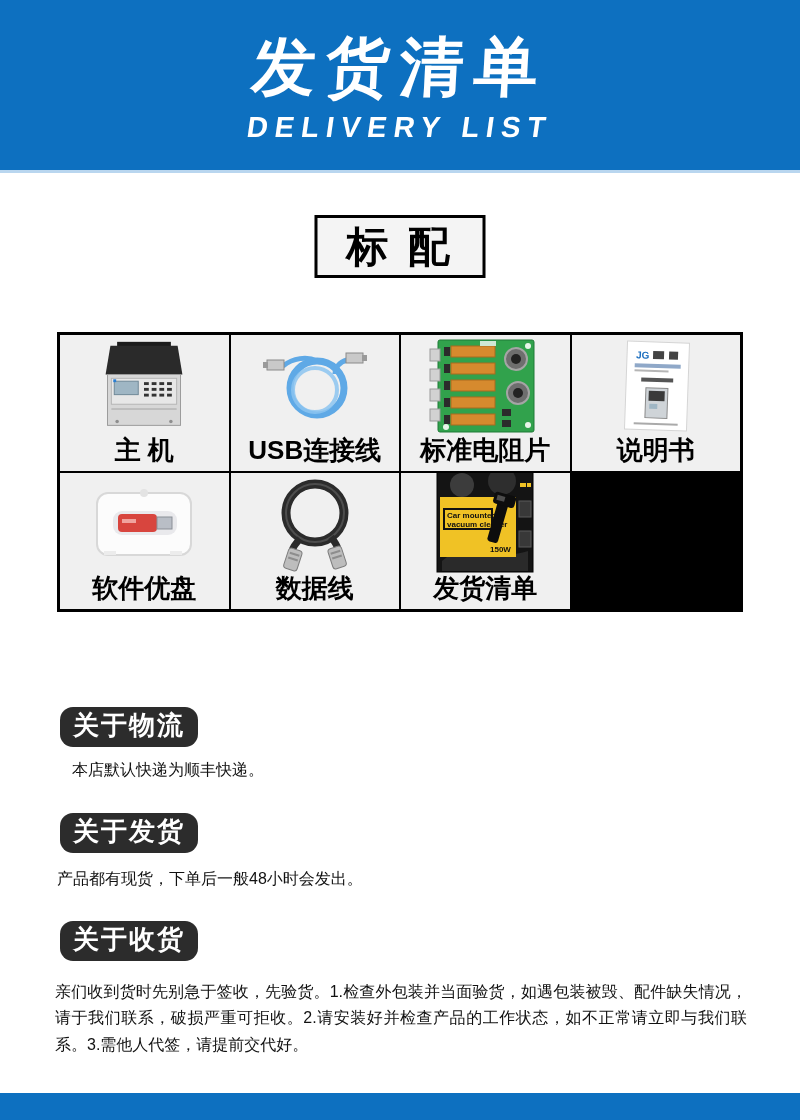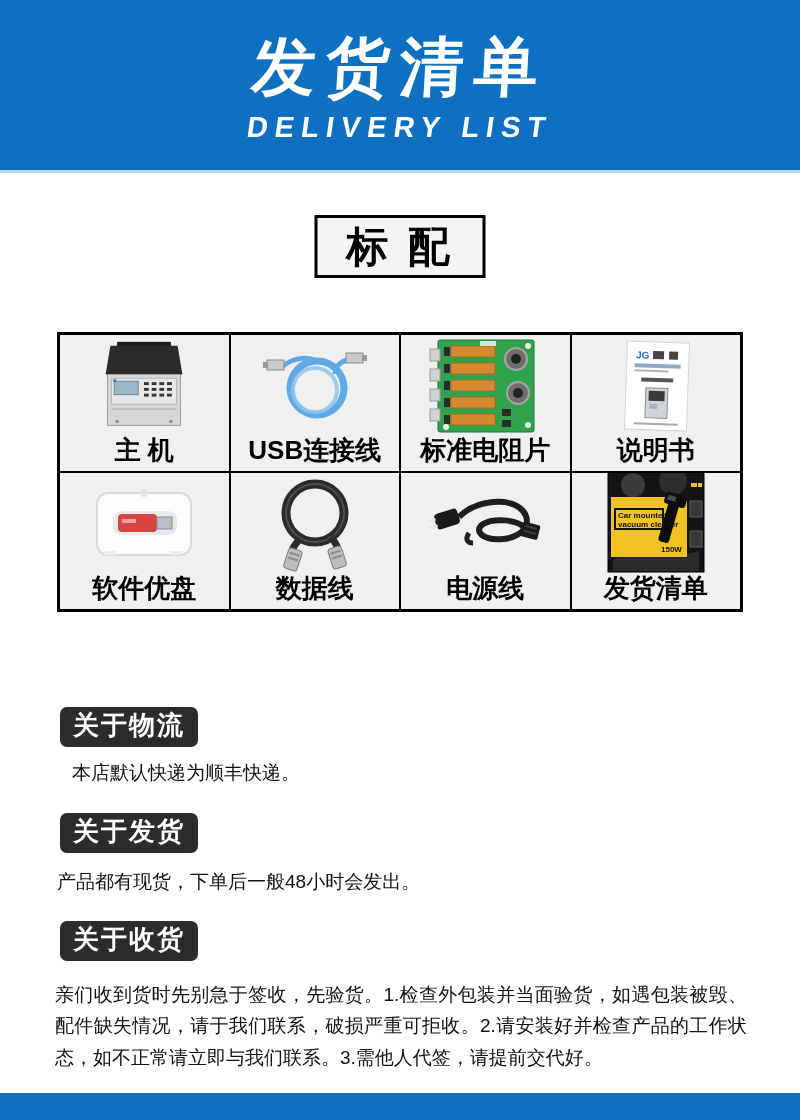--- a/index.html
+++ b/index.html
@@ -39,23 +39,23 @@
     align-items:center;justify-content:flex-end;overflow:hidden;box-sizing:border-box;
   }
   .cell-img{flex:1;display:flex;align-items:center;justify-content:center;width:100%;}
   .cell-label{
     font-size:26px;font-weight:700;color:#000;text-align:center;line-height:1;
     padding:0 2px 8px 2px;white-space:nowrap;
   }
   
   .badge{
     position:absolute;left:60px;background:#2c2c2c;color:#fff;font-size:26px;font-weight:700;
-    padding:4px 13px 6px 13px;border-radius:7px;letter-spacing:2px;line-height:1.15;
-  }
-  .body-text{position:absolute;color:#111;font-size:19px;line-height:1.65;}
+    padding:4px 13px 6px 13px;border-radius:13px;letter-spacing:2px;line-height:1.15;
+  }
+  .body-text{position:absolute;color:#111;font-size:16px;line-height:1.65;}
   .b1{top:757px;left:72px;}
   .b2{top:866px;left:57px;}
   .b3{top:979px;left:55px;width:692px;text-align:justify;}
   
   .footer-bar{position:absolute;left:0;bottom:0;width:800px;height:27px;background:#0d70c0;}
   svg text{font-family:"Liberation Sans","DejaVu Sans",sans-serif;}
 </style>
 </head>
 <body>
 
@@ -202,39 +202,20 @@
           <g transform="rotate(-18 75 86)">
             <rect x="68" y="76" width="14" height="21" rx="3" fill="#bdbdbd" stroke="#7d7d7d"></rect>
             <rect x="70" y="80" width="10" height="2" fill="#8d8d8d"></rect>
               <rect x="70" y="85" width="10" height="2" fill="#8d8d8d"></rect>
           </g>
         </svg>
       </div>
       <div class="cell-label">数据线</div>
     </div>
 
-    <div class="cell">
-      <div class="cell-img">
-        <svg width="120" height="86" viewBox="0 0 120 86">
-          <path d="M34 36 C 52 18, 86 16, 98 30 C 108 42, 98 56, 78 58 C 58 60, 48 50, 58 43 C 68 37, 92 38, 100 47" fill="none" stroke="#1e1e1e" stroke-width="6"></path>
-          <g transform="rotate(-18 22 38)">
-            <rect x="10" y="30" width="24" height="16" rx="4" fill="#1a1a1a"></rect>
-            <rect x="3" y="33" width="8" height="3" fill="#e8e8e8"></rect>
-            <rect x="3" y="40" width="8" height="3" fill="#e8e8e8"></rect>
-          </g>
-          <g transform="rotate(14 104 50)">
-            <rect x="96" y="42" width="18" height="15" rx="2" fill="#1a1a1a"></rect>
-            <rect x="99" y="45" width="12" height="2" fill="#3d3d3d"></rect>
-            <rect x="99" y="50" width="12" height="2" fill="#3d3d3d"></rect>
-          </g>
-          <path d="M44 52 C 40 58, 42 62, 48 62" fill="none" stroke="#1e1e1e" stroke-width="5"></path>
-        </svg>
-      </div>
-      <div class="cell-label">电源线</div>
-    </div>
 
     <div class="cell">
       <div class="cell-img">
         <svg width="106" height="104" viewBox="0 0 106 104">
           <rect x="5" y="1" width="96" height="100" fill="#141414" stroke="#000"></rect>
           <circle cx="30" cy="14" r="12" fill="#3c3c3c"></circle>
           <circle cx="70" cy="10" r="14" fill="#2e2e2e"></circle>
           <path d="M10 90 C 30 70, 60 92, 96 80 L 96 100 L 10 100 Z" fill="#2a2a2a"></path>
           <rect x="8" y="26" width="76" height="60" fill="#f0c225"></rect>
           <rect x="12" y="38" width="48" height="20" fill="none" stroke="#111" stroke-width="2"></rect>

